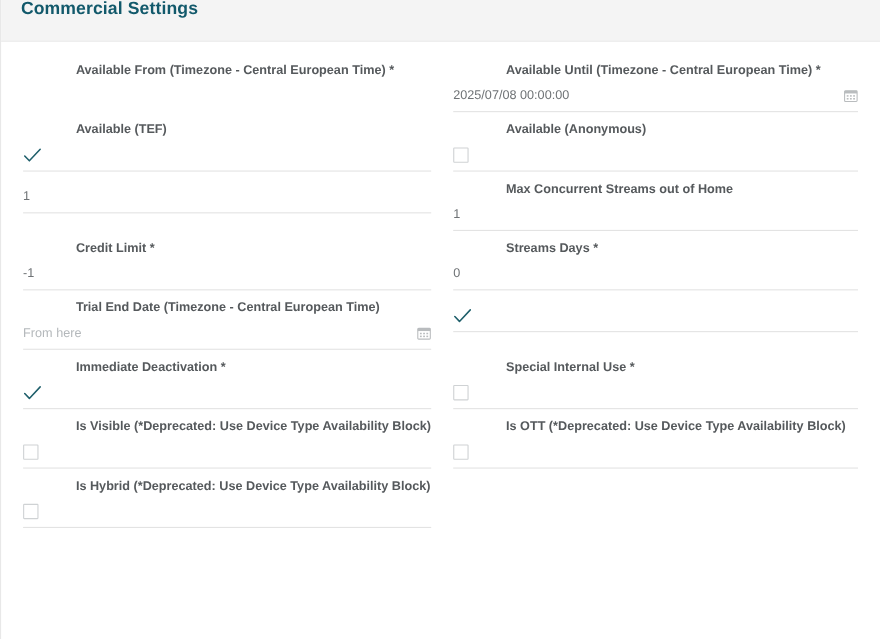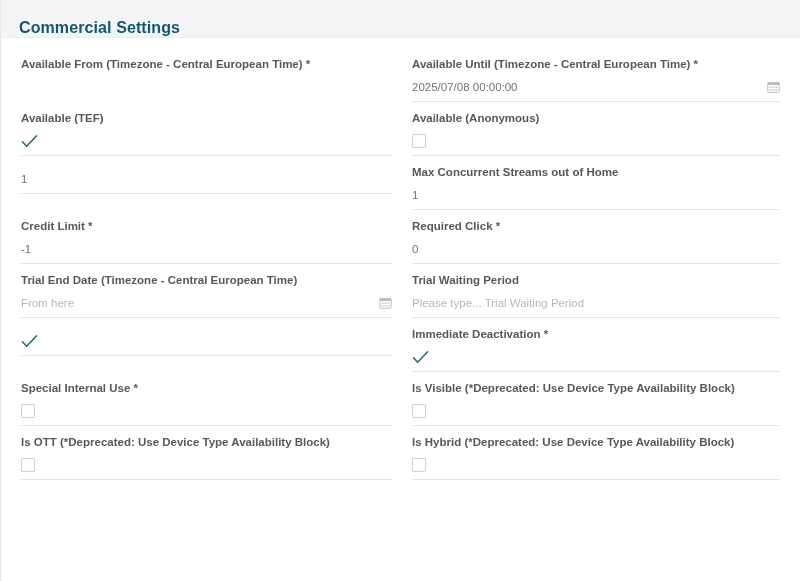--- a/index.html
+++ b/index.html
@@ -23,21 +23,21 @@
     border-left: 1px solid #e8e8e8;
     position: relative;
   }
 
   
   .panel-header {
     height: 38px;
     background: #f4f4f4;
     border-bottom: 1px solid #ececec;
     display: flex;
-    align-items: flex-end;
+    align-items: flex-start;
     padding-left: 18px;
     box-sizing: border-box;
   }
   .panel-title {
     font-size: 16px;
     font-weight: bold;
     color: #12596b;
     letter-spacing: 0.1px;
   }
 
@@ -61,20 +61,21 @@
     border-bottom: none;
   }
 
   .field-label {
     font-size: 11.5px;
     font-weight: bold;
     color: #55595c;
     line-height: 14px;
     white-space: nowrap;
     margin-bottom: 2px;
+    margin-left: 48px;
   }
 
   .field-control {
     position: relative;
     height: 29px;
     display: flex;
     align-items: center;
     border-bottom: 1px solid #e3e3e3;
     box-sizing: border-box;
   }
@@ -183,21 +184,21 @@
             <span class="field-value">1</span>
           </div>
         </div>
         <div class="field">
           <div class="field-label">Credit Limit *</div>
           <div class="field-control">
             <span class="field-value">-1</span>
           </div>
         </div>
         <div class="field">
-          <div class="field-label">Required Click *</div>
+          <div class="field-label">Streams Days *</div>
           <div class="field-control">
             <span class="field-value">0</span>
           </div>
         </div>
         <div class="field">
           <div class="field-label">Trial End Date (Timezone - Central European Time)</div>
           <div class="field-control">
             <span class="field-value placeholder">From here</span>
             <svg class="cal-icon" viewBox="0 0 16 16">
               <rect x="1" y="2.5" width="14" height="12" rx="1" fill="none" stroke="#b9bcbe" stroke-width="1.2"></rect>
@@ -205,26 +206,20 @@
               <rect x="3.4" y="7.4" width="2" height="1.7" fill="#b9bcbe"></rect>
               <rect x="7" y="7.4" width="2" height="1.7" fill="#b9bcbe"></rect>
               <rect x="10.6" y="7.4" width="2" height="1.7" fill="#b9bcbe"></rect>
               <rect x="3.4" y="10.6" width="2" height="1.7" fill="#b9bcbe"></rect>
               <rect x="7" y="10.6" width="2" height="1.7" fill="#b9bcbe"></rect>
               <rect x="10.6" y="10.6" width="2" height="1.7" fill="#b9bcbe"></rect>
             </svg>
           </div>
         </div>
         <div class="field">
-          <div class="field-label">Trial Waiting Period</div>
-          <div class="field-control">
-            <span class="field-value placeholder">Please type... Trial Waiting Period</span>
-          </div>
-        </div>
-        <div class="field">
           <div class="field-control check-row">
             <svg class="check-glyph" viewBox="0 0 18 16">
               <path d="M1.5 8.3 L6 13 L16.5 1.8" fill="none" stroke="#1f5f6b" stroke-width="1.5" stroke-linecap="round" stroke-linejoin="round"></path>
             </svg>
           </div>
         </div>
         <div class="field">
           <div class="field-label">Immediate Deactivation *</div>
           <div class="field-control check-row">
             <svg class="check-glyph" viewBox="0 0 18 16">

